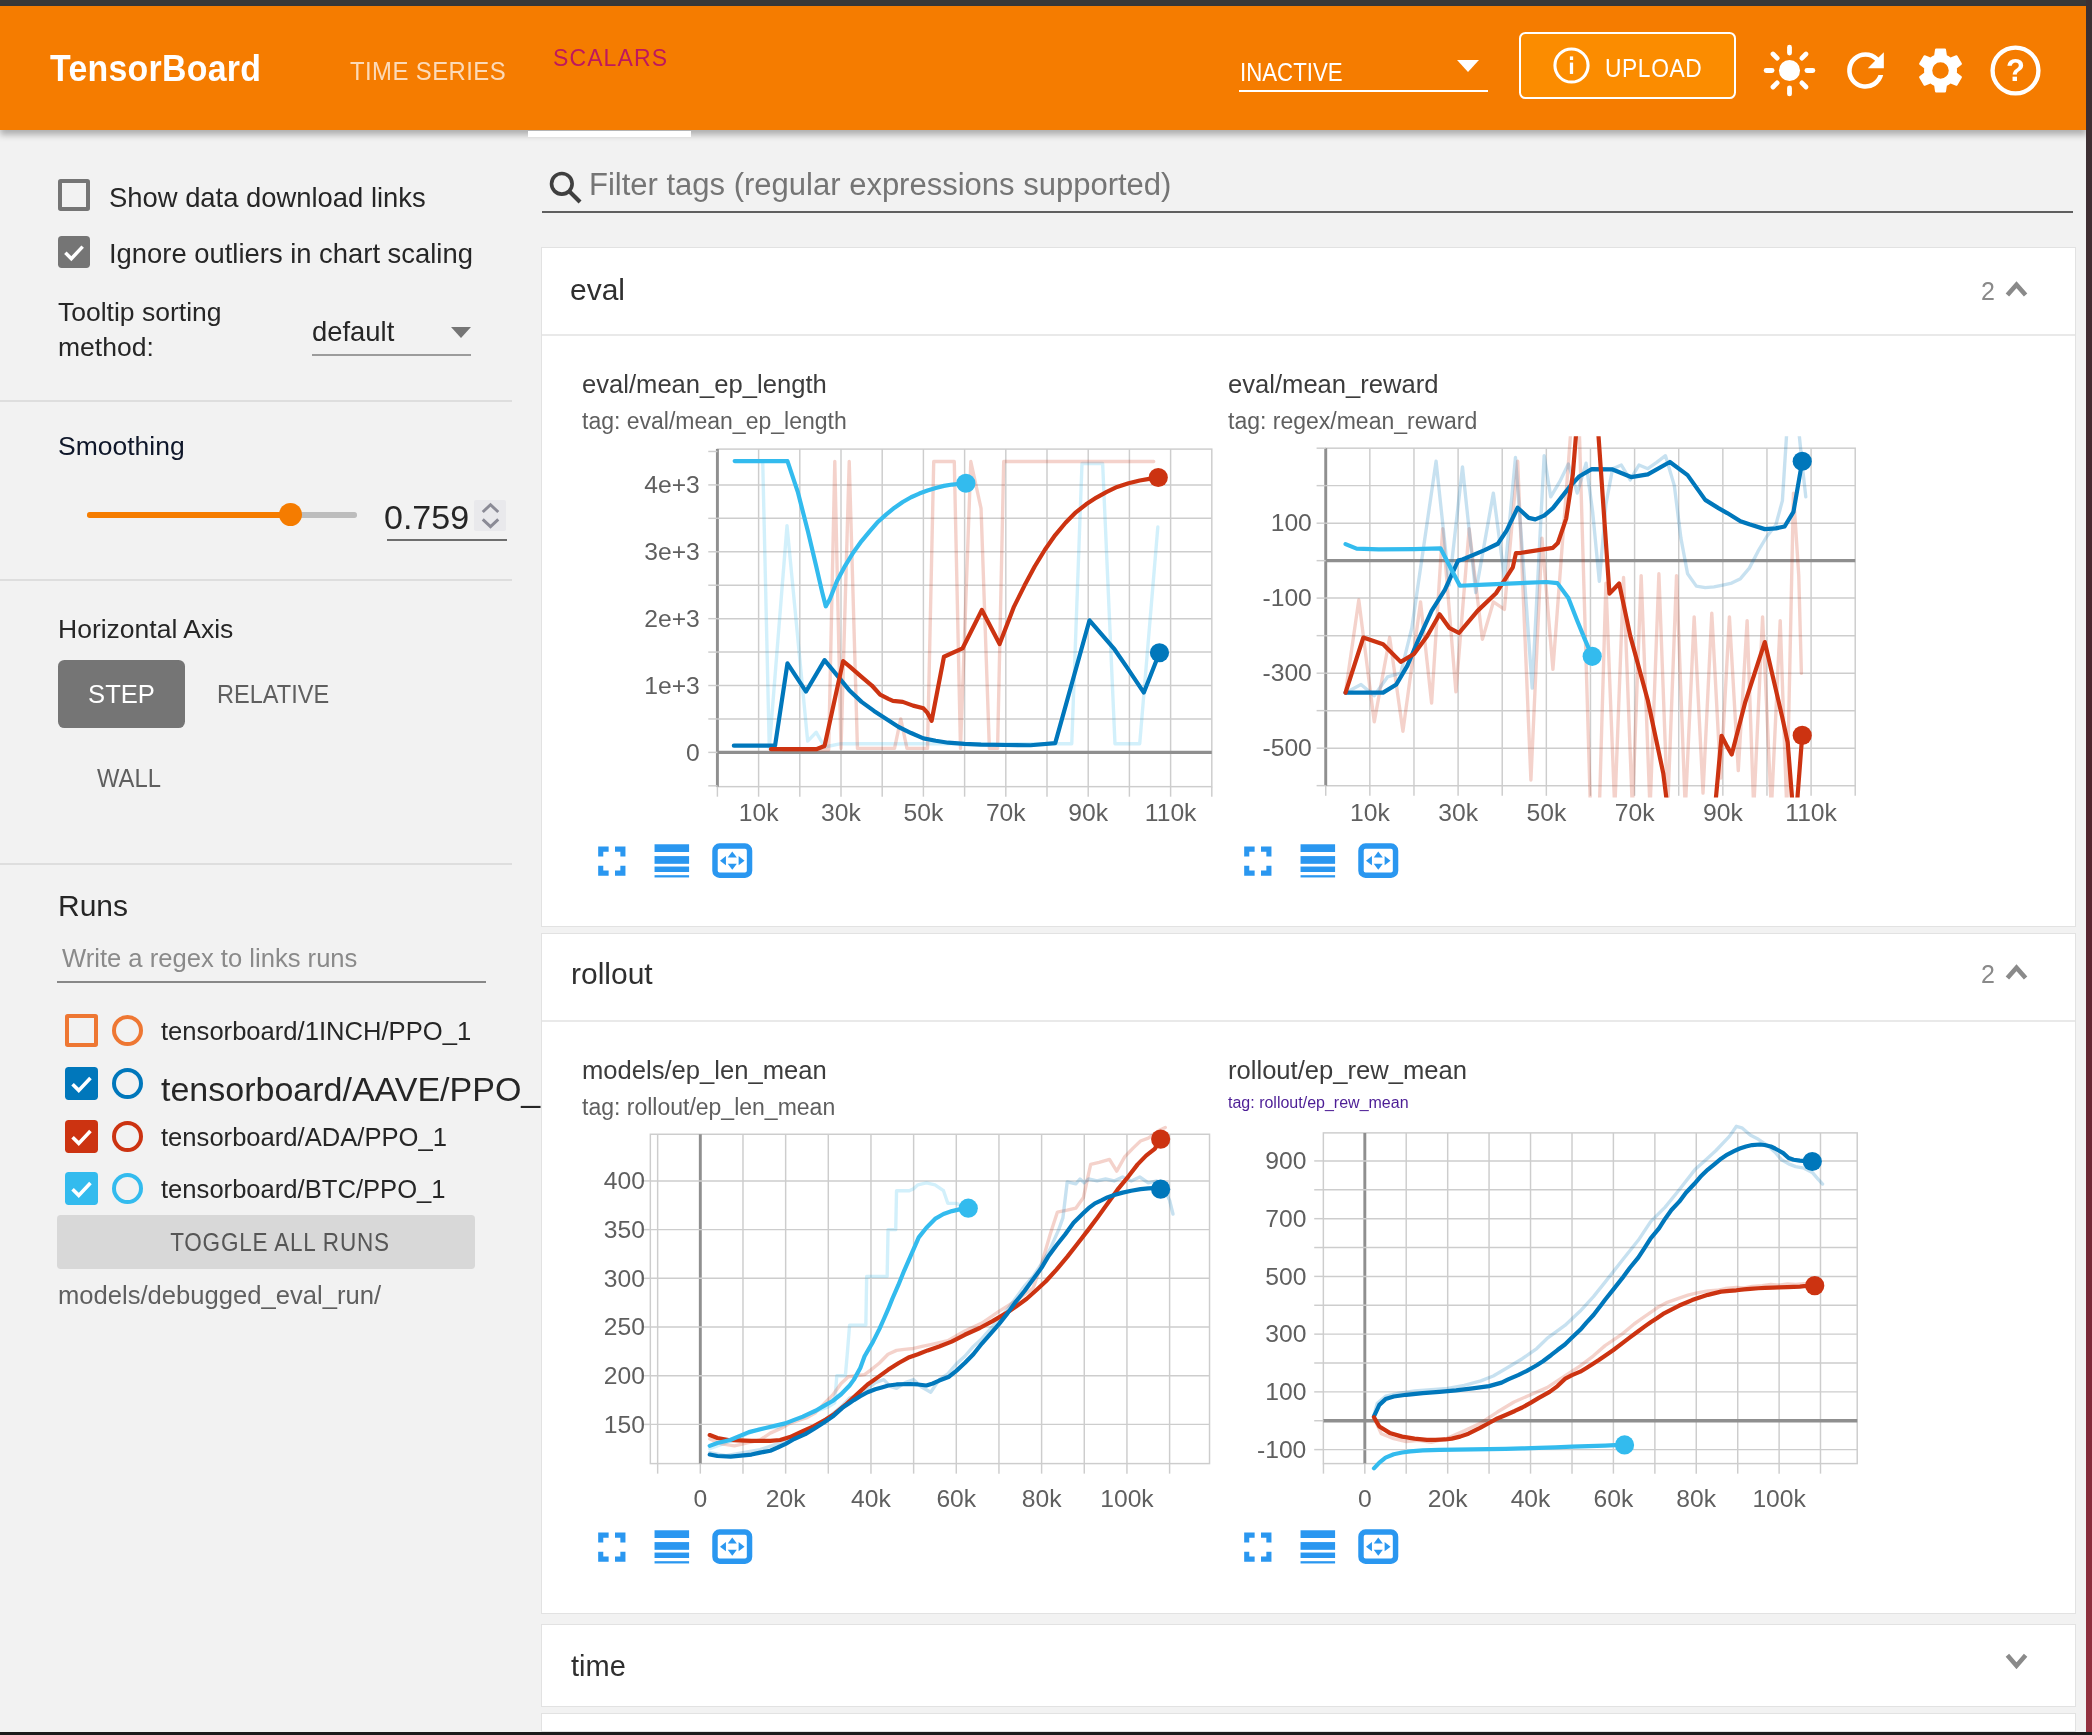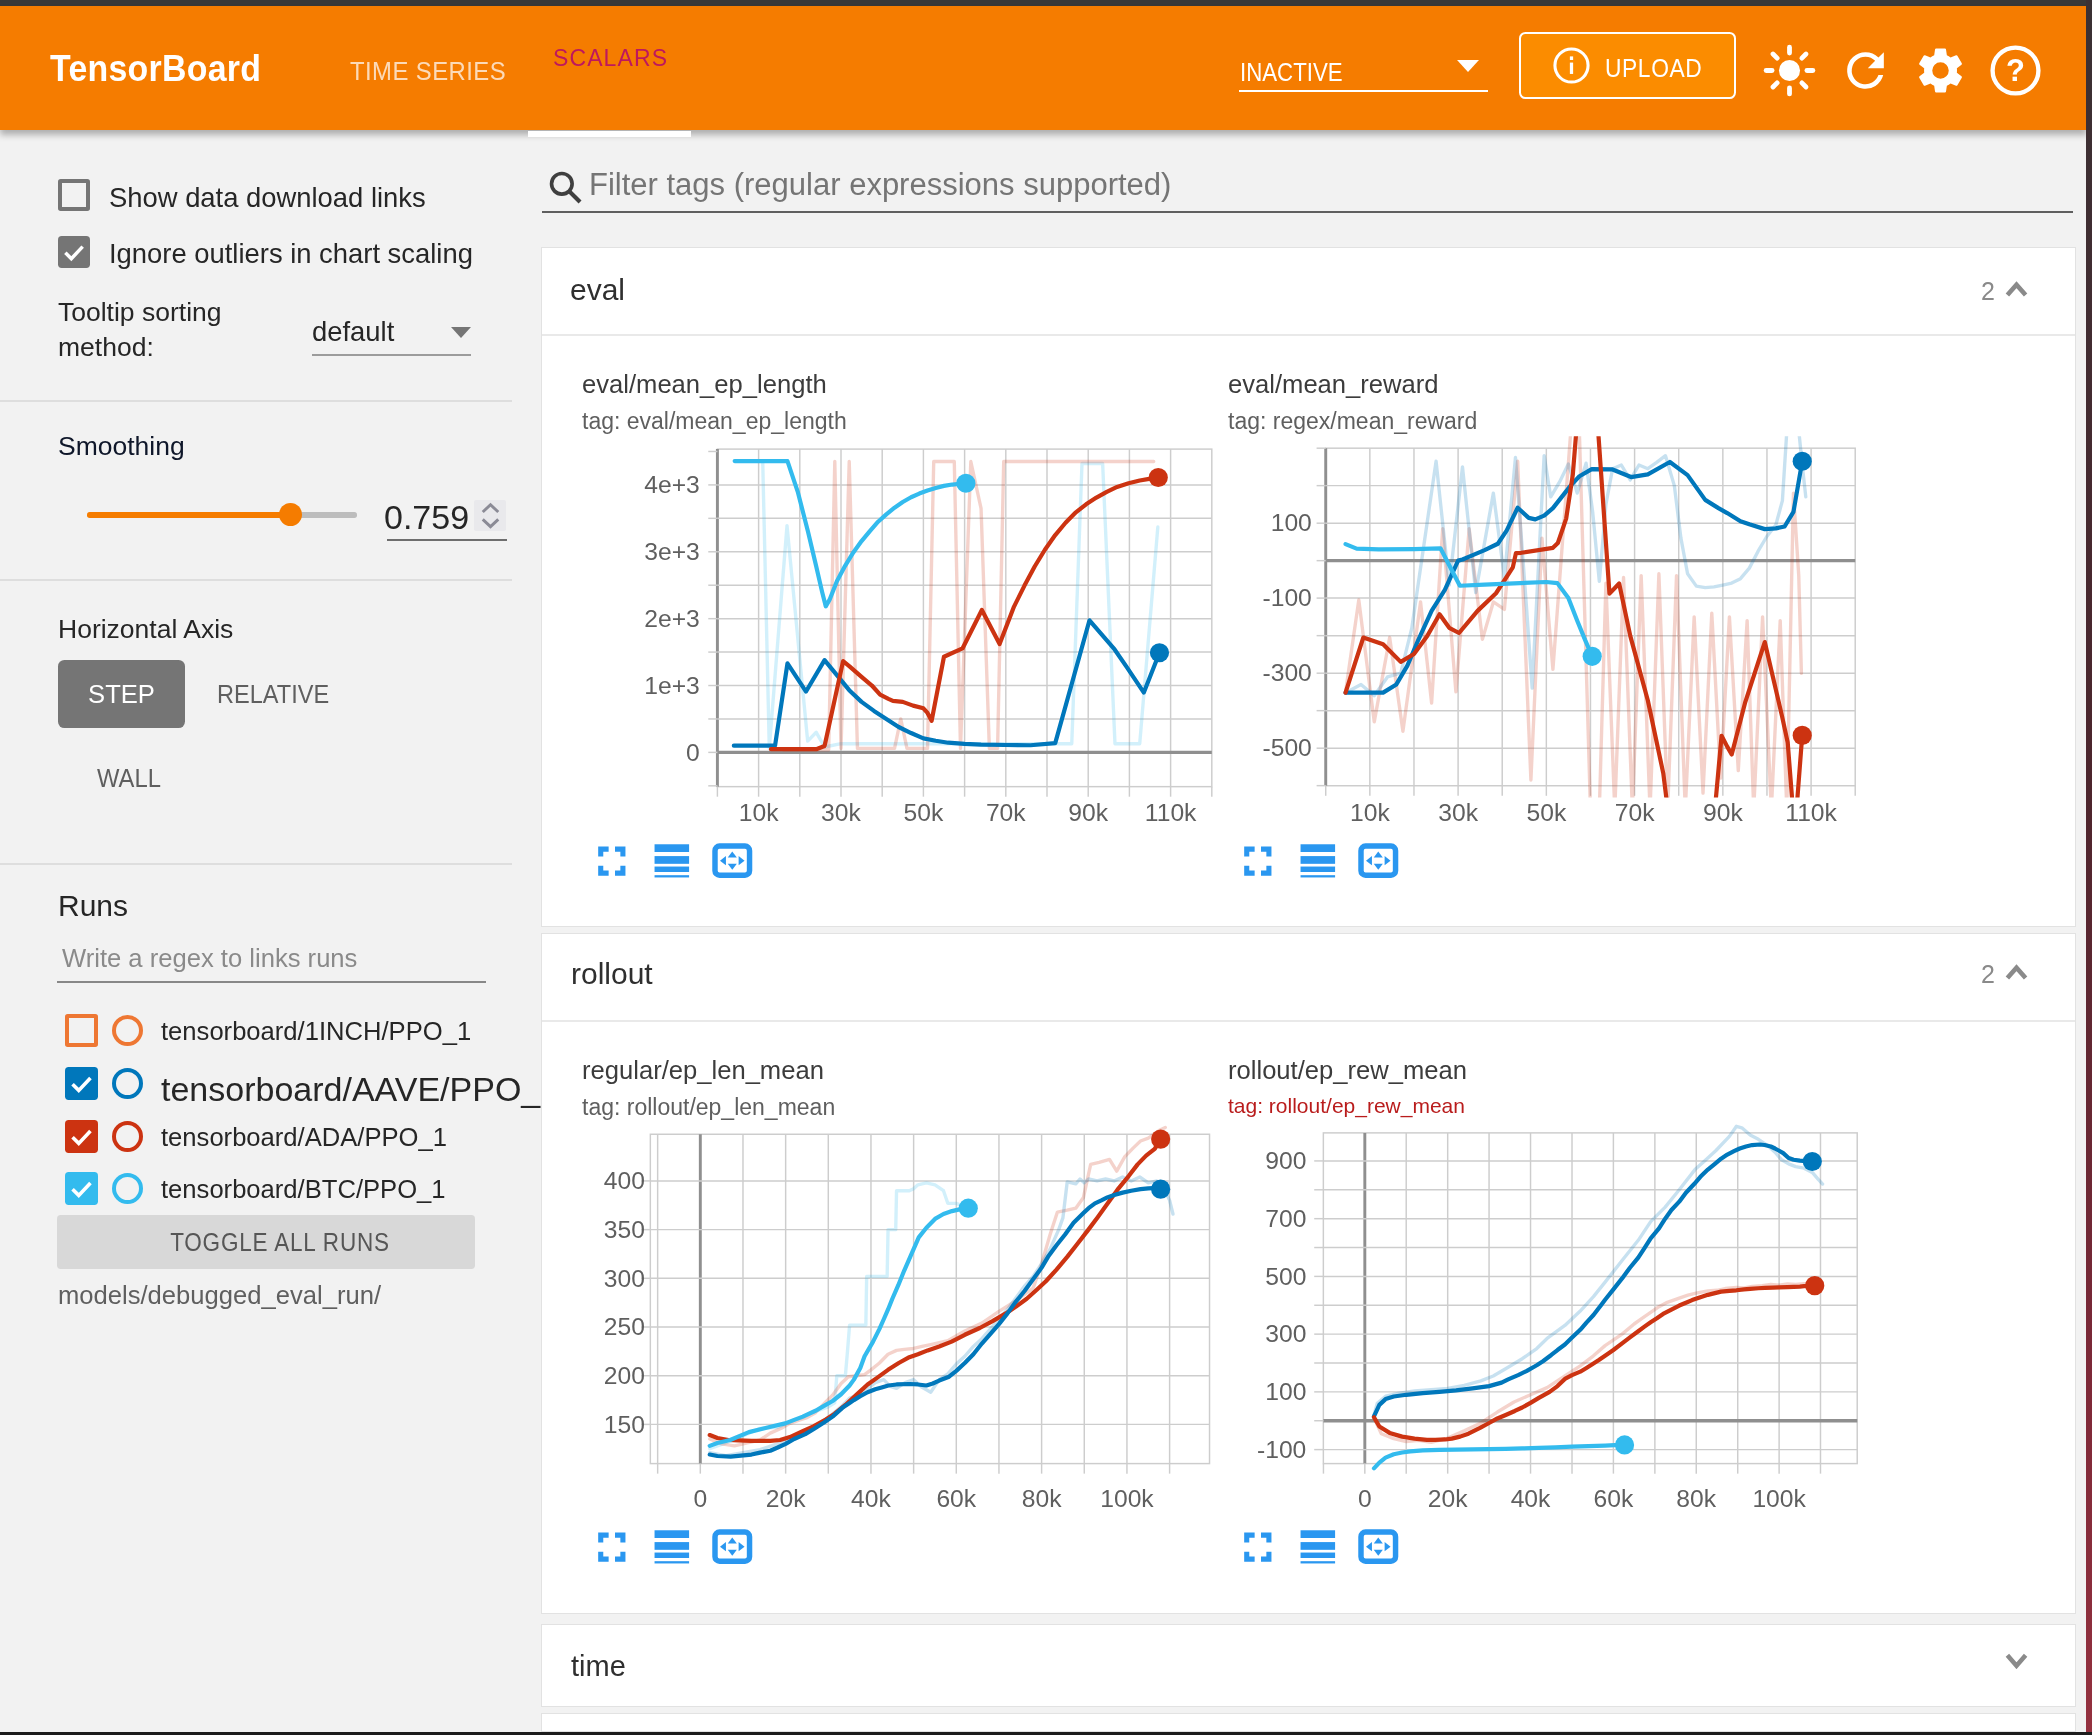--- a/index.html
+++ b/index.html
@@ -185,24 +185,24 @@
  </g>
 </svg>
 
 <div class="card" style="left:541px;top:933px;width:1535px;height:681px"></div>
 <div class="abs" style="left:571px;top:957px;font-size:30px;color:#2f2f2f">rollout</div>
 <div class="abs" style="left:1981px;top:960px;font-size:25px;color:#8a8a8a">2</div>
 <svg style="position:absolute;left:2005px;top:964px" width="23" height="16.4" viewBox="0 0 25 18">
     <path d="M2.5,15.5 L12.5,4 L22.5,15.5" fill="none" stroke="#8a8a8a" stroke-width="5"></path>
   </svg>
 <div class="abs" style="left:542px;top:1020px;width:1533px;height:1.8px;background:#e9e9e9"></div>
-<div class="abs" style="left:582px;top:1056px;font-size:25.6px;color:#3c3c3c">regular/ep_len_mean</div>
+<div class="abs" style="left:582px;top:1056px;font-size:25.6px;color:#3c3c3c">models/ep_len_mean</div>
 <div class="abs" style="left:582px;top:1094px;font-size:23px;color:#5f5f5f">tag: rollout/ep_len_mean</div>
 <div class="abs" style="left:1228px;top:1056px;font-size:25.6px;color:#3c3c3c">rollout/ep_rew_mean</div>
-<div class="abs" style="left:1228px;top:1094px;font-size:21px;color:#b91c1c">tag: rollout/ep_rew_mean</div>
+<div class="abs" style="left:1228px;top:1094px;font-size:16px;color:#4c1d95">tag: rollout/ep_rew_mean</div>
 
 <svg style="position:absolute;left:598px;top:1528px" width="164" height="40" viewBox="0 0 180 44">
  <g fill="none" stroke="#2a97f0" stroke-width="5.6">
   <path d="M2.8,16 V7.8 H11.5"></path>
       <path d="M18.5,7.8 H27.2 V16"></path>
   <path d="M27.2,26 V34.2 H18.5"></path>
       <path d="M11.5,34.2 H2.8 V26"></path>
  </g>
  <g fill="#2a97f0">
   <rect x="62" y="2.5" width="38" height="8.5"></rect>

